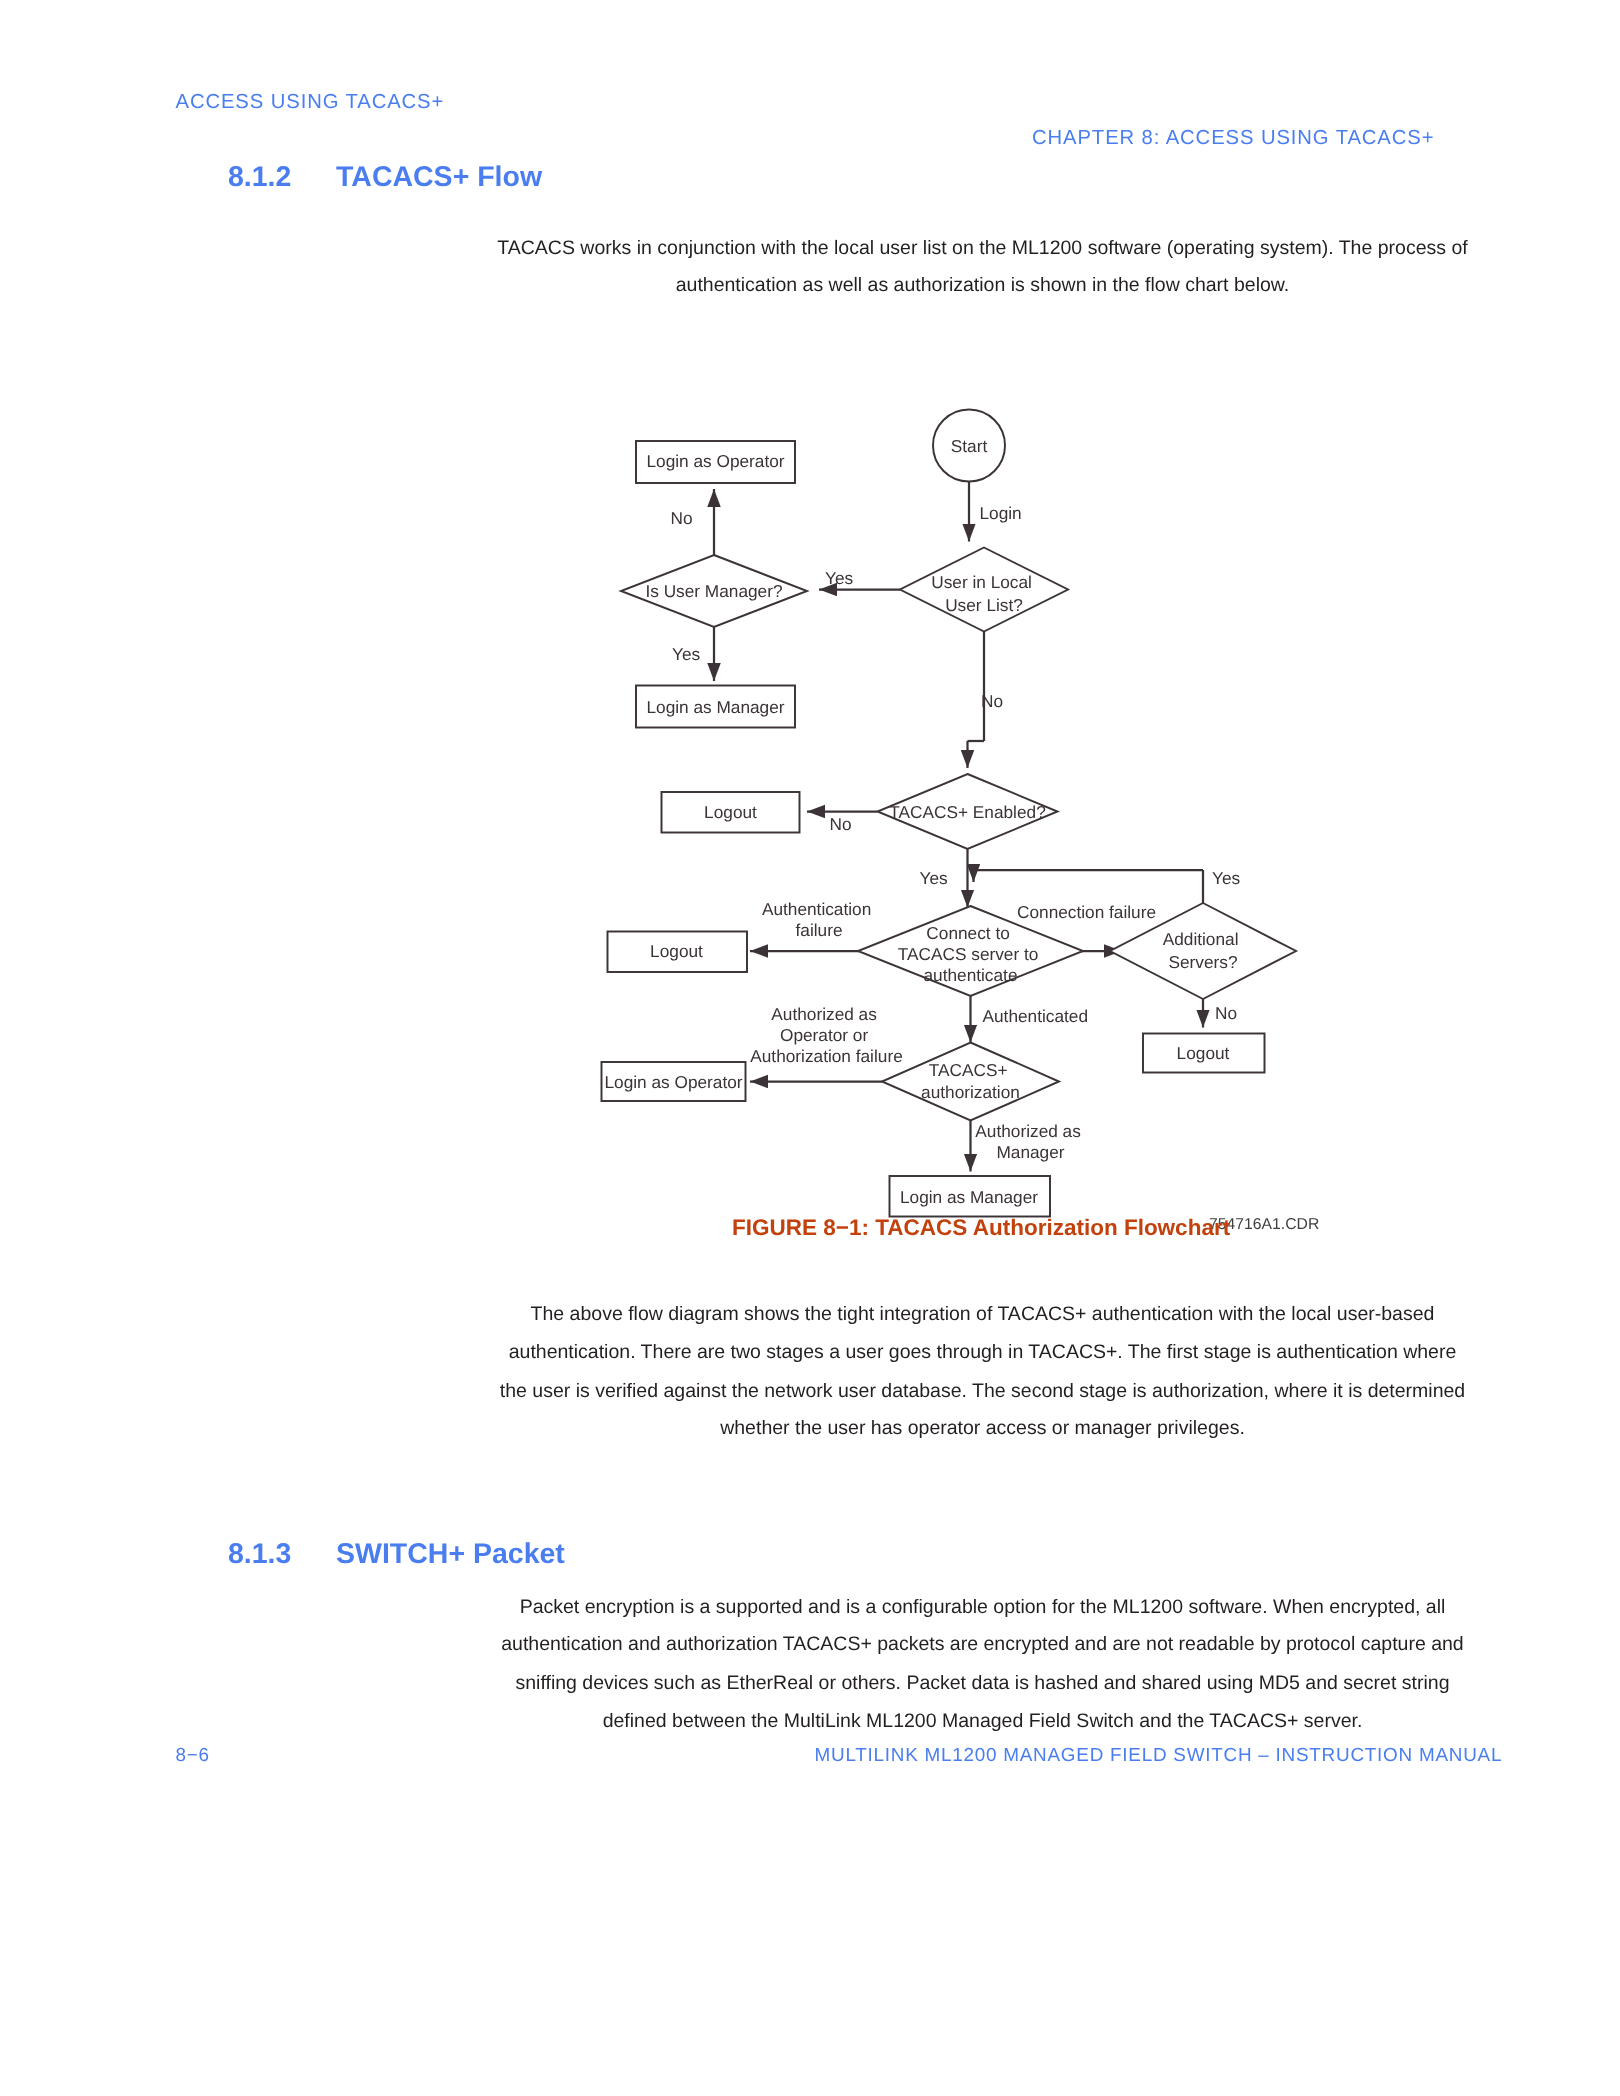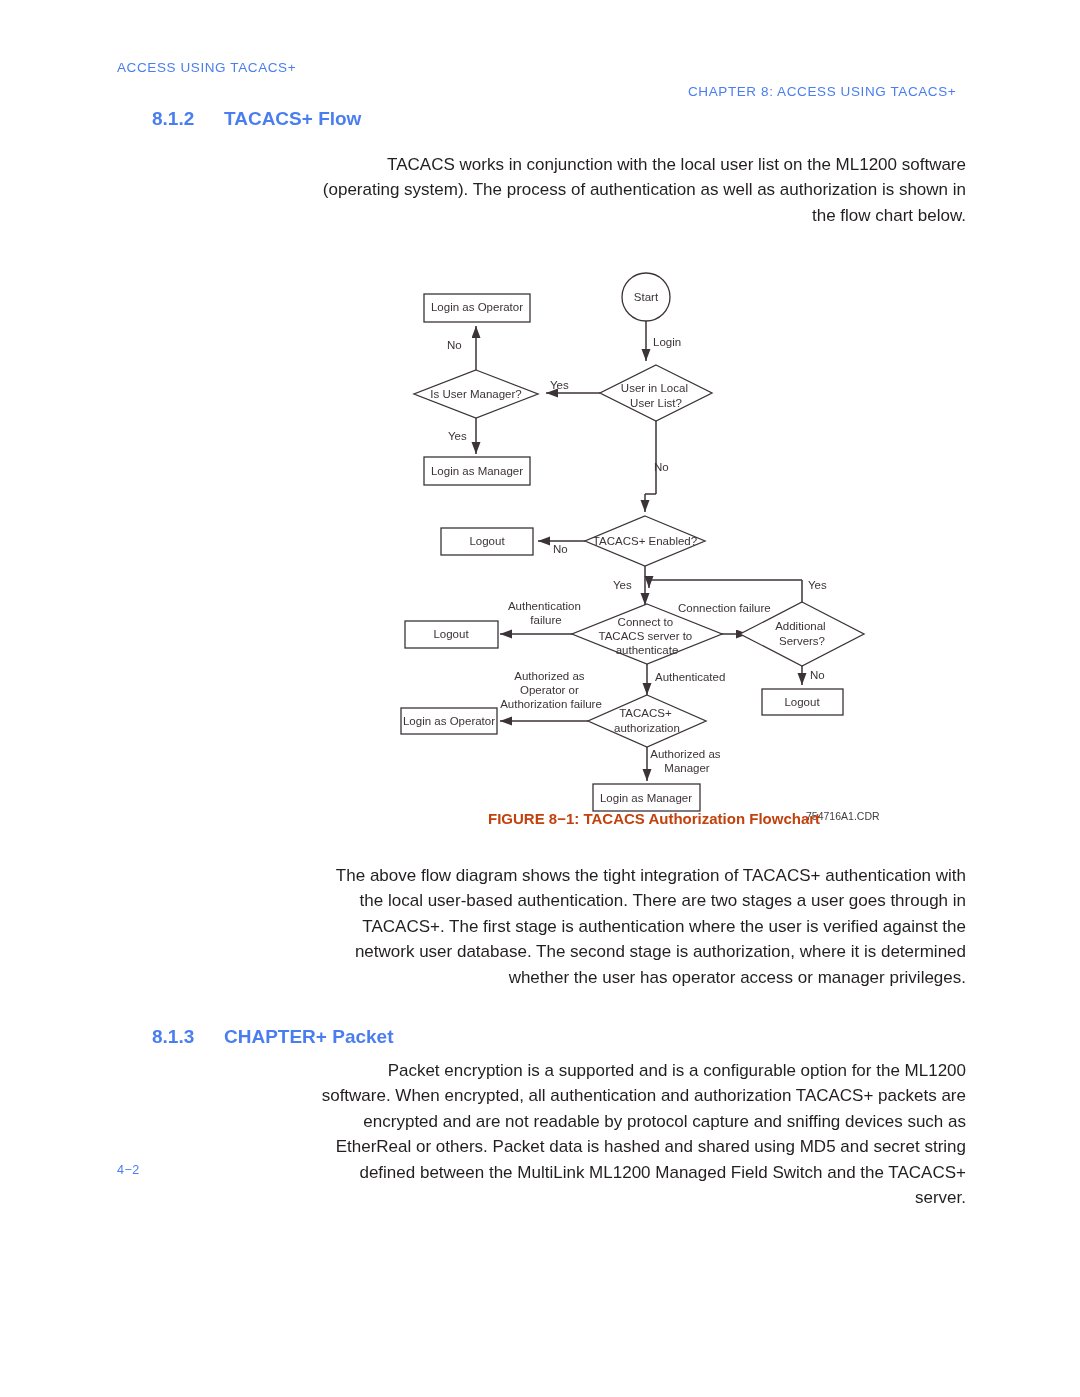--- a/index.html
+++ b/index.html
@@ -40,26 +40,26 @@
     font-weight: bold;
     color: #4a7ef0;
     white-space: nowrap;
   }
   .sec-head .num   { display: inline-block; width: 72px; }
   .sec-head .title { display: inline-block; }
 
   
   .body-par {
     position: absolute;
-    left: 314px;
+    left: 329px;
     width: 652px;
-    font-size: 17px;
+    font-size: 13px;
     line-height: 25.4px;
     color: #231f20;
-    text-align: right;
+    text-align: center;
   }
 
   
   .fig-cap {
     position: absolute;
     left: 488px;
     top: 810px;
     font-size: 15px;
     font-weight: bold;
     color: #c2410c;
@@ -236,20 +236,21 @@
     </svg>
   </div>
 
   <div class="draw-id">754716A1.CDR</div>
 
   <div class="fig-cap">FIGURE 8−1: TACACS Authorization Flowchart</div>
 
   <div class="body-par" style="top:863px">The above flow diagram shows the tight integration of TACACS+ authentication with the local user-based authentication. There are two stages a user goes through in TACACS+. The first stage is authentication where the user is verified against the network user database. The second stage is authorization, where it is determined whether the user has operator access or manager privileges.</div>
 
   <div class="sec-head" style="top:1026px">
-    <span class="num">8.1.3</span><span class="title">CHAPTER+ Packet</span>
+    <span class="num">8.1.3</span><span class="title">SWITCH+ Packet</span>
   </div>
 
   <div class="body-par" style="top:1058px">Packet encryption is a supported and is a configurable option for the ML1200 software. When encrypted, all authentication and authorization TACACS+ packets are encrypted and are not readable by protocol capture and sniffing devices such as EtherReal or others. Packet data is hashed and shared using MD5 and secret string defined between the MultiLink ML1200 Managed Field Switch and the TACACS+ server.</div>
 
-  <div class="foot foot-left">4−2</div>
+  <div class="foot foot-left">8−6</div>
+  <div class="foot foot-right">MULTILINK ML1200 MANAGED FIELD SWITCH – INSTRUCTION MANUAL</div>
 
 </div>
 
 </body></html>

